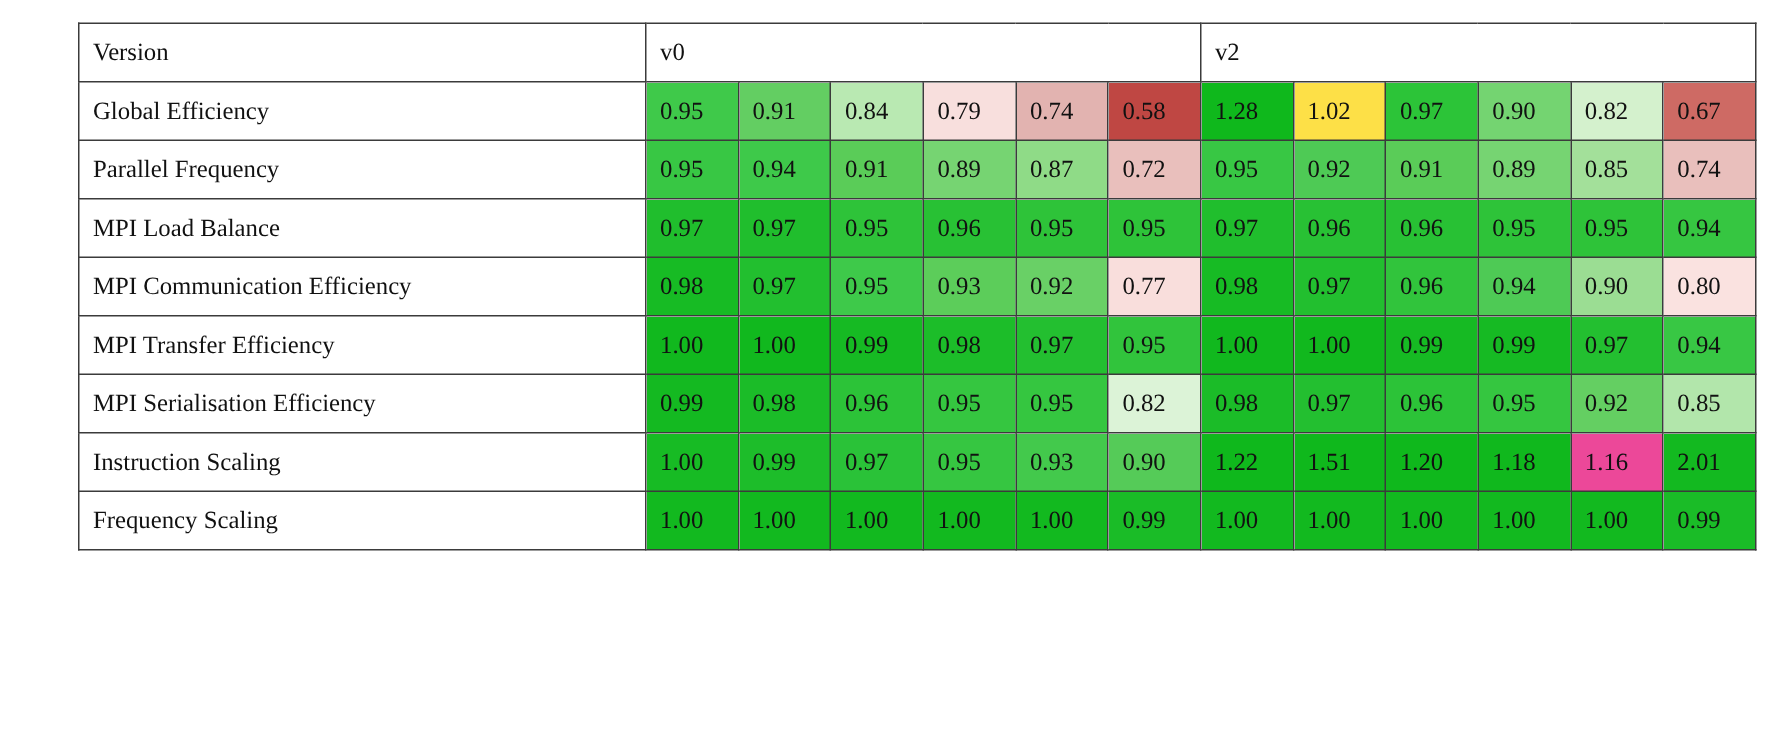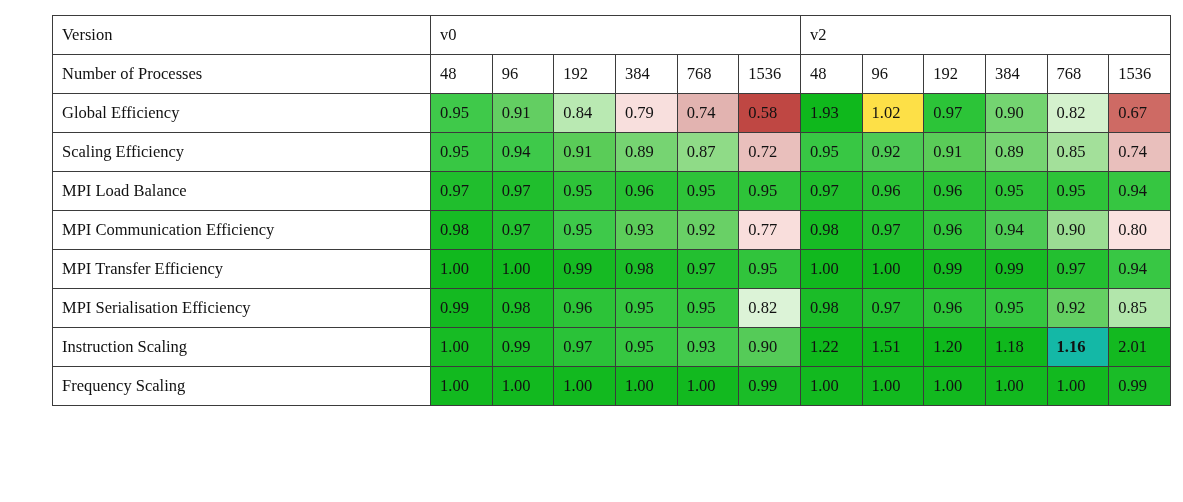--- a/index.html
+++ b/index.html
@@ -67,53 +67,38 @@
 <body>
 
 <div id="table-wrap">
   <table class="perf">
     <tbody>
       <tr>
         <td class="rowlabel">Version</td>
         <td class="verlabel" colspan="6">v0</td>
         <td class="verlabel" colspan="6">v2</td>
       </tr>
-      <tr>
-        <td class="rowlabel">Number of Processes</td>
-        <td class="numhead">48</td>
-        <td class="numhead">96</td>
-        <td class="numhead">192</td>
-        <td class="numhead">384</td>
-        <td class="numhead">768</td>
-        <td class="numhead">1536</td>
-        <td class="numhead">48</td>
-        <td class="numhead">96</td>
-        <td class="numhead">192</td>
-        <td class="numhead">384</td>
-        <td class="numhead">768</td>
-        <td class="numhead">1536</td>
-      </tr>
 
     <tr>
           <td class="rowlabel">Global Efficiency</td>
           <td class="val" style="background: rgb(63, 201, 74);">0.95</td>
           <td class="val" style="background: rgb(99, 206, 98);">0.91</td>
           <td class="val" style="background: rgb(185, 233, 178);">0.84</td>
           <td class="val" style="background: rgb(248, 223, 221);">0.79</td>
           <td class="val" style="background: rgb(226, 179, 176);">0.74</td>
           <td class="val" style="background: rgb(191, 71, 67);">0.58</td>
-          <td class="val" style="background: rgb(15, 184, 28);">1.93</td>
+          <td class="val" style="background: rgb(15, 184, 28);">1.28</td>
           <td class="val" style="background: #fde047;">1.02</td>
           <td class="val" style="background: rgb(44, 196, 56);">0.97</td>
           <td class="val" style="background: rgb(116, 212, 113);">0.90</td>
           <td class="val" style="background: rgb(212, 241, 205);">0.82</td>
           <td class="val" style="background: rgb(206, 106, 100);">0.67</td>
         </tr>
         <tr>
-          <td class="rowlabel">Scaling Efficiency</td>
+          <td class="rowlabel">Parallel Frequency</td>
           <td class="val" style="background: rgb(56, 199, 68);">0.95</td>
           <td class="val" style="background: rgb(62, 201, 74);">0.94</td>
           <td class="val" style="background: rgb(90, 204, 88);">0.91</td>
           <td class="val" style="background: rgb(118, 212, 114);">0.89</td>
           <td class="val" style="background: rgb(143, 219, 135);">0.87</td>
           <td class="val" style="background: rgb(233, 191, 188);">0.72</td>
           <td class="val" style="background: rgb(56, 199, 68);">0.95</td>
           <td class="val" style="background: rgb(78, 202, 85);">0.92</td>
           <td class="val" style="background: rgb(90, 204, 88);">0.91</td>
           <td class="val" style="background: rgb(118, 212, 114);">0.89</td>
@@ -185,21 +170,21 @@
           <td class="val" style="background: rgb(23, 187, 36);">1.00</td>
           <td class="val" style="background: rgb(29, 189, 42);">0.99</td>
           <td class="val" style="background: rgb(42, 194, 56);">0.97</td>
           <td class="val" style="background: rgb(54, 198, 65);">0.95</td>
           <td class="val" style="background: rgb(67, 201, 76);">0.93</td>
           <td class="val" style="background: rgb(85, 203, 88);">0.90</td>
           <td class="val" style="background: rgb(15, 184, 28); font-family: Liberation Serif, serif;">1.22</td>
           <td class="val" style="background: rgb(15, 184, 28);">1.51</td>
           <td class="val" style="background: rgb(15, 184, 28);">1.20</td>
           <td class="val" style="background: rgb(16, 184, 29);">1.18</td>
-          <td class="val" style="background: #14b8a6; font-weight: bold;">1.16</td>
+          <td class="val" style="background: #ec4899;">1.16</td>
           <td class="val" style="background: rgb(19, 185, 32);">2.01</td>
         </tr>
         <tr>
           <td class="rowlabel">Frequency Scaling</td>
           <td class="val" style="background: rgb(18, 185, 31);">1.00</td>
           <td class="val" style="background: rgb(18, 185, 31);">1.00</td>
           <td class="val" style="background: rgb(18, 185, 31);">1.00</td>
           <td class="val" style="background: rgb(18, 185, 31);">1.00</td>
           <td class="val" style="background: rgb(18, 185, 31);">1.00</td>
           <td class="val" style="background: rgb(26, 188, 39);">0.99</td>

